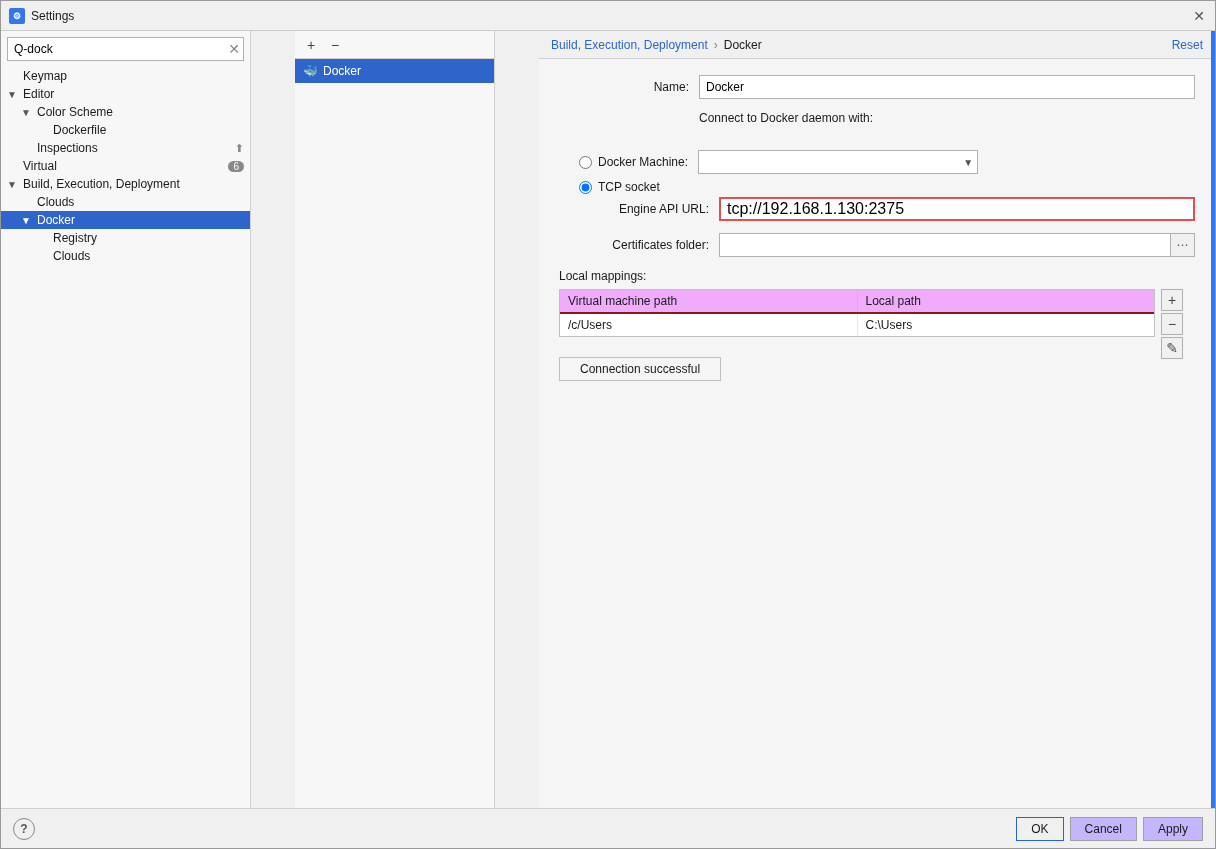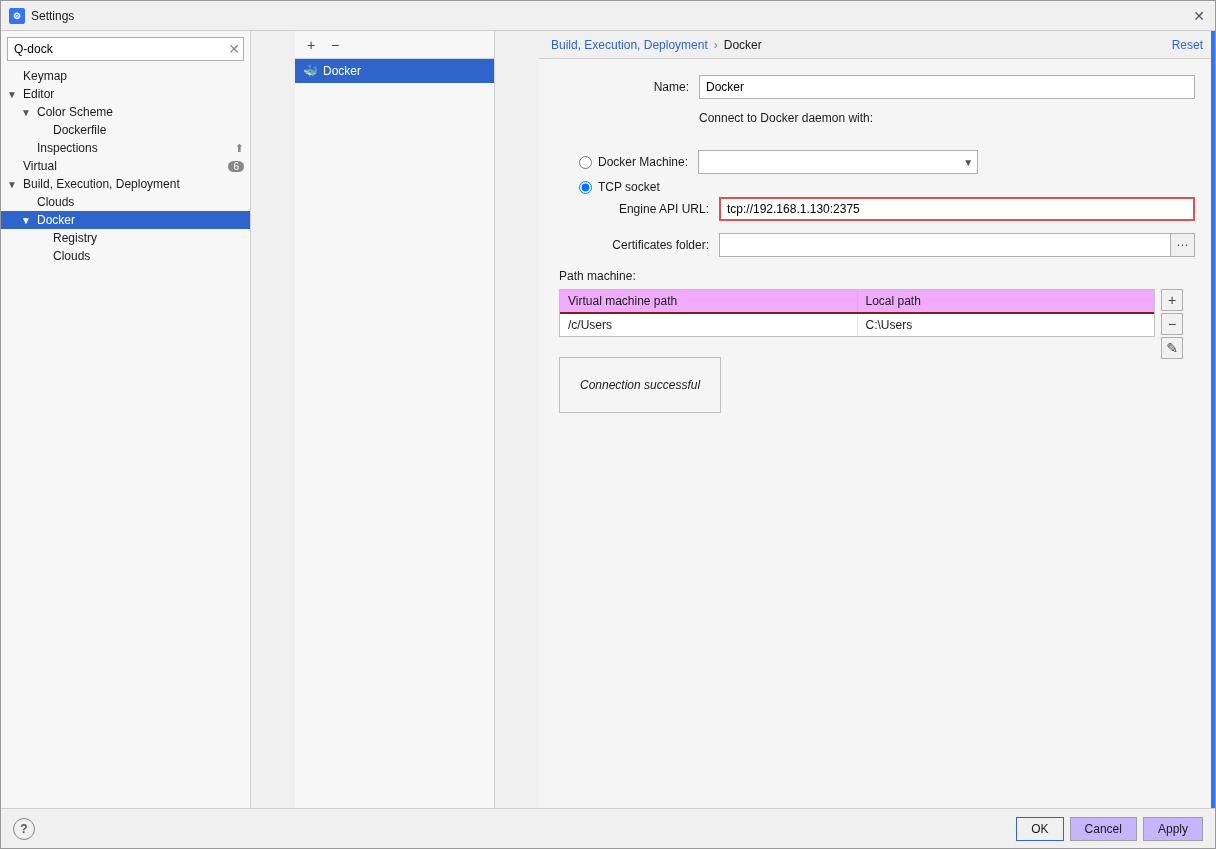--- a/index.html
+++ b/index.html
@@ -56,21 +56,21 @@
     .form-input { flex: 1; height: 24px; border: 1px solid #b0b0b0; padding: 2px 6px; font-size: 12px; background: white; outline: none; }
     
     .section-title { font-size: 12px; color: #1a1a1a; margin-bottom: 10px; }
     .radio-row { display: flex; align-items: center; padding: 3px 0; margin-left: 20px; }
     .radio-row input[type="radio"] { margin-right: 6px; cursor: pointer; }
     .radio-row label { font-size: 12px; cursor: pointer; }
     
     .dropdown-input { flex: 1; height: 24px; border: 1px solid #b0b0b0; background: white; display: flex; align-items: center; justify-content: space-between; padding: 0 4px 0 6px; cursor: pointer; }
     .dropdown-arrow { font-size: 10px; color: #555; }
     
-    .url-input-highlight { flex: 1; height: 24px; border: 2px solid #e05050; padding: 2px 6px; font-size: 12px; background: white; outline: none; }
+    .url-input-highlight { flex: 1; height: 24px; border: 2px solid #e05050; padding: 2px 6px; font-size: 16px; background: white; outline: none; }
     
     .folder-row { flex: 1; display: flex; }
     .folder-input { flex: 1; height: 24px; border: 1px solid #b0b0b0; padding: 2px 6px; font-size: 12px; background: white; outline: none; }
     .folder-btn { width: 24px; height: 24px; border: 1px solid #b0b0b0; border-left: none; background: #f0f0f0; display: flex; align-items: center; justify-content: center; cursor: pointer; font-size: 12px; color: #555; }
     
     .path-mappings-section { margin-top: 8px; }
     .path-mappings-label { font-size: 12px; color: #1a1a1a; margin-bottom: 6px; }
     
     .table-container { border: 1px solid #c0c0c0; background: white; position: relative; }
     .table-header { display: flex; background: #f0abfc; border-bottom: 2px solid #7f1d1d; }
@@ -79,21 +79,21 @@
     .table-row-item { display: flex; border-bottom: 1px solid #e8e8e8; }
     .table-row-item:last-child { border-bottom: none; }
     .table-cell { flex: 1; padding: 4px 8px; font-size: 12px; color: #1a1a1a; border-right: 1px solid #e8e8e8; }
     .table-cell:last-child { border-right: none; }
     
     .table-actions { position: absolute; right: -28px; top: 0; display: flex; flex-direction: column; gap: 2px; }
     .table-action-btn { width: 22px; height: 22px; border: 1px solid #b0b0b0; background: #f0f0f0; display: flex; align-items: center; justify-content: center; cursor: pointer; font-size: 14px; color: #444; }
     
     .table-wrapper { position: relative; margin-right: 30px; }
     
-    .connection-status { border: 1px solid #c0c0c0; padding: 20px 20px; margin-top: 20px; display: inline-block; background: #f5f5f5; font-size: 12px; color: #1a1a1a; font-style: italic; }
+    .connection-status { border: 1px solid #c0c0c0; padding: 4px 20px; margin-top: 20px; display: inline-block; background: #f5f5f5; font-size: 12px; color: #1a1a1a; }
     
     
     .bottom-bar { height: 40px; background: #f0f0f0; border-top: 1px solid #d0d0d0; display: flex; align-items: center; justify-content: space-between; padding: 0 12px; }
     .help-btn { width: 22px; height: 22px; border-radius: 50%; border: 1px solid #888; background: #f0f0f0; display: flex; align-items: center; justify-content: center; cursor: pointer; font-size: 12px; color: #555; font-weight: bold; }
     .action-buttons { display: flex; gap: 6px; justify-content: center; }
     .btn { height: 24px; padding: 0 14px; border: 1px solid #a0a0a0; background: #c4b5fd; font-size: 12px; cursor: pointer; color: #1a1a1a; }
     .btn.primary { background: #f0f0f0; border-color: #2f65ca; color: #1a1a1a; }
     
     .right-edge { position: absolute; right: 0; top: 30px; bottom: 40px; width: 4px; background: #3574f0; }
   </style>
@@ -239,21 +239,21 @@
         <div class="form-row" style="margin-left: 40px;">
           <span class="form-label" style="width:120px;">Certificates folder:</span>
           <div class="folder-row">
             <input class="folder-input" type="text" style="">
             <div class="folder-btn">⋯</div>
           </div>
         </div>
 
         
         <div class="path-mappings-section">
-          <div class="path-mappings-label">Path machine:</div>
+          <div class="path-mappings-label">Local mappings:</div>
           <div style="display: flex; margin-right: 10px;">
             <div class="table-wrapper" style="flex: 1; margin-right: 30px;">
               <div class="table-container">
                 <div class="table-header">
                   <div class="table-header-cell">Virtual machine path</div>
                   <div class="table-header-cell">Local path</div>
                 </div>
                 <div class="table-row-item">
                   <div class="table-cell">/c/Users</div>
                   <div class="table-cell">C:\Users</div>

